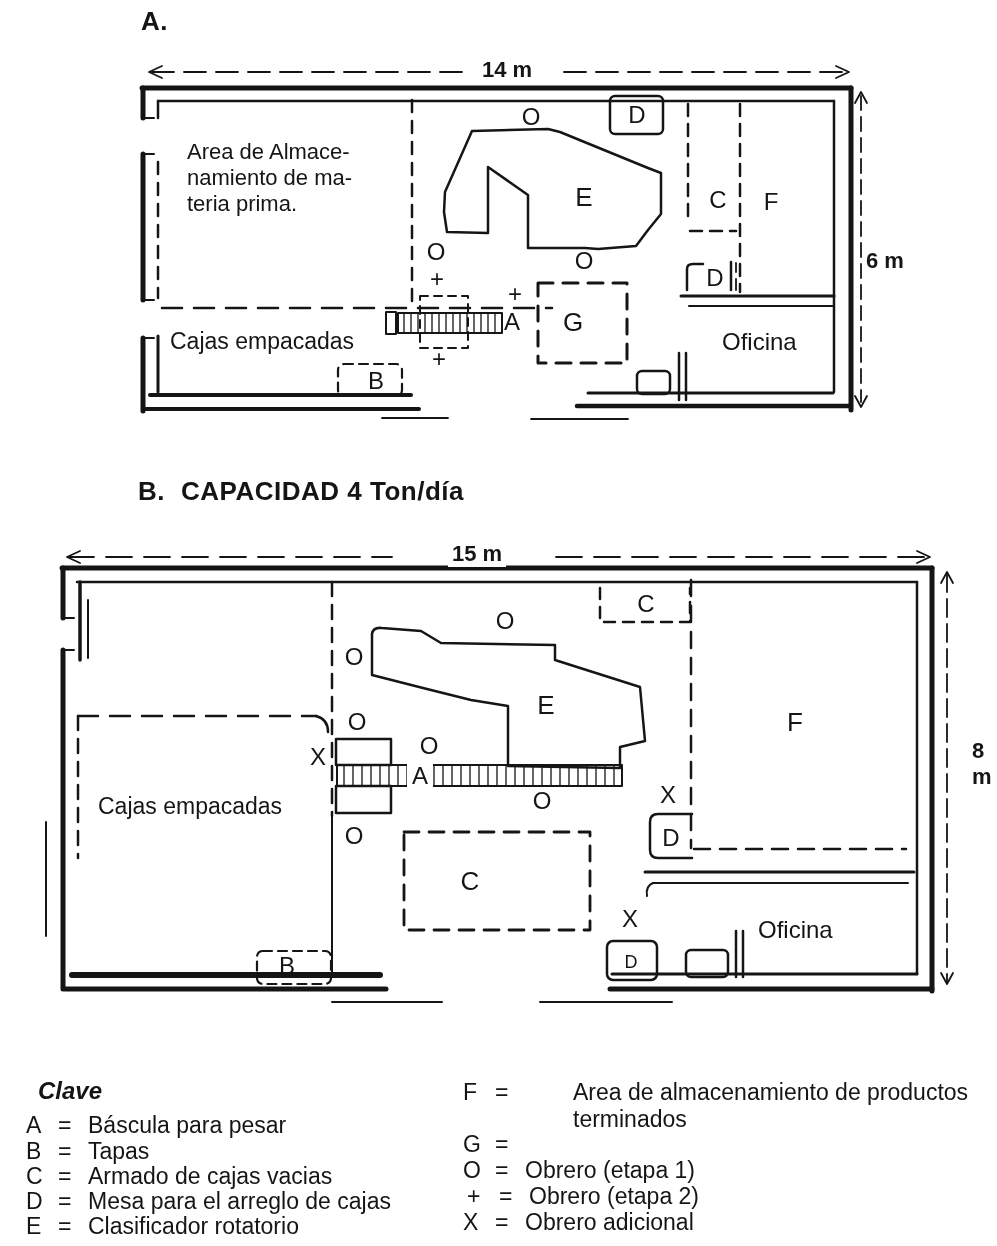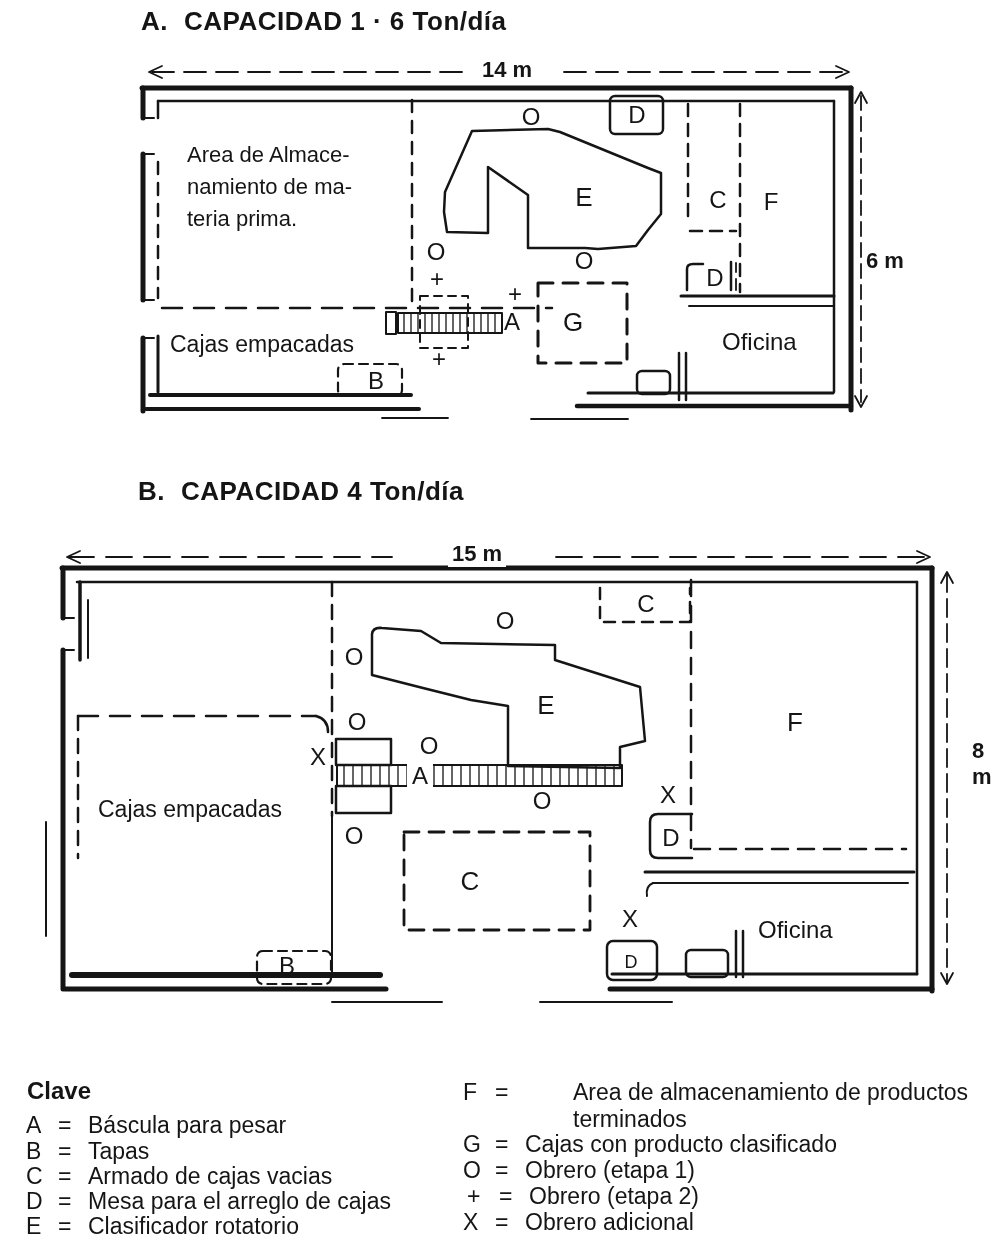--- a/index.html
+++ b/index.html
@@ -2,21 +2,21 @@
 <html><head>
 <meta charset="utf-8">
 <style>
   html,body{margin:0;padding:0;background:#ffffff;}
   .page{
     position:relative;width:997px;height:1246px;background:#ffffff;
     font-family:"Liberation Sans", sans-serif;color:#151515;overflow:hidden;
   }
   svg.art{position:absolute;left:0;top:0;}
   .title-row{position:absolute;display:flex;gap:16px;font-size:26px;font-weight:700;letter-spacing:.5px;}
-  .lbl{position:absolute;font-size:22px;line-height:32px;white-space:pre-line;}
+  .lbl{position:absolute;font-size:22px;line-height:26px;white-space:pre-line;}
   .dimlbl{position:absolute;font-size:22px;background:#fff;padding:0 4px;font-weight:bold;}
   .m{position:absolute;transform:translate(-50%,-50%);font-size:24px;line-height:1;}
   .m.big{font-size:26px;}
   .m.small{font-size:18px;}
   .m.bg{background:#fff;padding:0 5px;}
   .room-lbl{position:absolute;font-size:24px;}
   .legend-heading{position:absolute;font-size:24px;font-weight:700;}
   .legend-row{position:absolute;display:flex;font-size:23px;line-height:27px;}
   .lk{width:32px;flex:0 0 auto;}
   .le{width:30px;flex:0 0 auto;}
@@ -164,21 +164,20 @@
 
         <path stroke-width="2.5" d="M692,814 H658 Q650,814 650,822 V850 Q650,858 658,858 H692"></path>
         <rect x="404" y="832" width="186" height="98" stroke-width="2.8" stroke-dasharray="15 10"></rect>
         <rect x="257" y="951" width="74" height="33" rx="6" stroke-width="2.2" stroke-dasharray="9 6"></rect>
       </g>
     </g>
   </svg>
 
   <div class="title-row" style="left:141px;top:6px;">
     <span>A.</span>
-    <span>CAPACIDAD 1 · 6 Ton/día</span>
   </div>
   <div class="title-row" style="left:138px;top:476px;">
     <span>B.</span>
     <span>CAPACIDAD 4 Ton/día</span>
   </div>
 
   <div class="dimlbl" style="left:478px;top:57px;">14 m</div>
   <div class="dimlbl" style="left:862px;top:248px;">6 m</div>
   <div class="lbl" style="left:187px;top:139px;width:225px;">Area de Almace-
 namiento de ma-
@@ -217,21 +216,21 @@
   <div class="m" style="left:354px;top:836px;">O</div>
   <div class="m big" style="left:470px;top:881px;">C</div>
   <div class="m" style="left:287px;top:966px;">B</div>
   <div class="m" style="left:668px;top:795px;">X</div>
   <div class="m" style="left:671px;top:838px;">D</div>
   <div class="m" style="left:630px;top:919px;">X</div>
   <div class="m small" style="left:631px;top:962px;">D</div>
   <div class="m big" style="left:546px;top:705px;">E</div>
   <div class="m big" style="left:795px;top:722px;">F</div>
 
-  <div class="legend-heading" style="left:27px;top:1077px;">Clave</div>
+  <div class="legend-heading" style="left:38px;top:1077px;font-style:italic;">Clave</div>
 
   <div class="legend-row" style="left:26px;top:1112px;">
     <span class="lk">A</span>
     <span class="le">=</span>
     <span class="ld">Báscula para pesar</span>
   </div>
   <div class="legend-row" style="left:26px;top:1138px;">
     <span class="lk">B</span>
     <span class="le">=</span>
     <span class="ld">Tapas</span>
@@ -254,21 +253,20 @@
 
   <div class="legend-row" style="left:463px;top:1079px;">
     <span class="lk">F</span>
     <span class="le">=</span>
     <span class="ld" style="width:430px;margin-left:48px;">Area de almacenamiento de productos
 terminados</span>
   </div>
   <div class="legend-row" style="left:463px;top:1131px;">
     <span class="lk">G</span>
     <span class="le">=</span>
-    <span class="ld">Cajas con producto clasificado</span>
   </div>
   <div class="legend-row" style="left:463px;top:1157px;">
     <span class="lk">O</span>
     <span class="le">=</span>
     <span class="ld">Obrero (etapa 1)</span>
   </div>
   <div class="legend-row" style="left:467px;top:1183px;">
     <span class="lk">+</span>
     <span class="le">=</span>
     <span class="ld">Obrero (etapa 2)</span>

